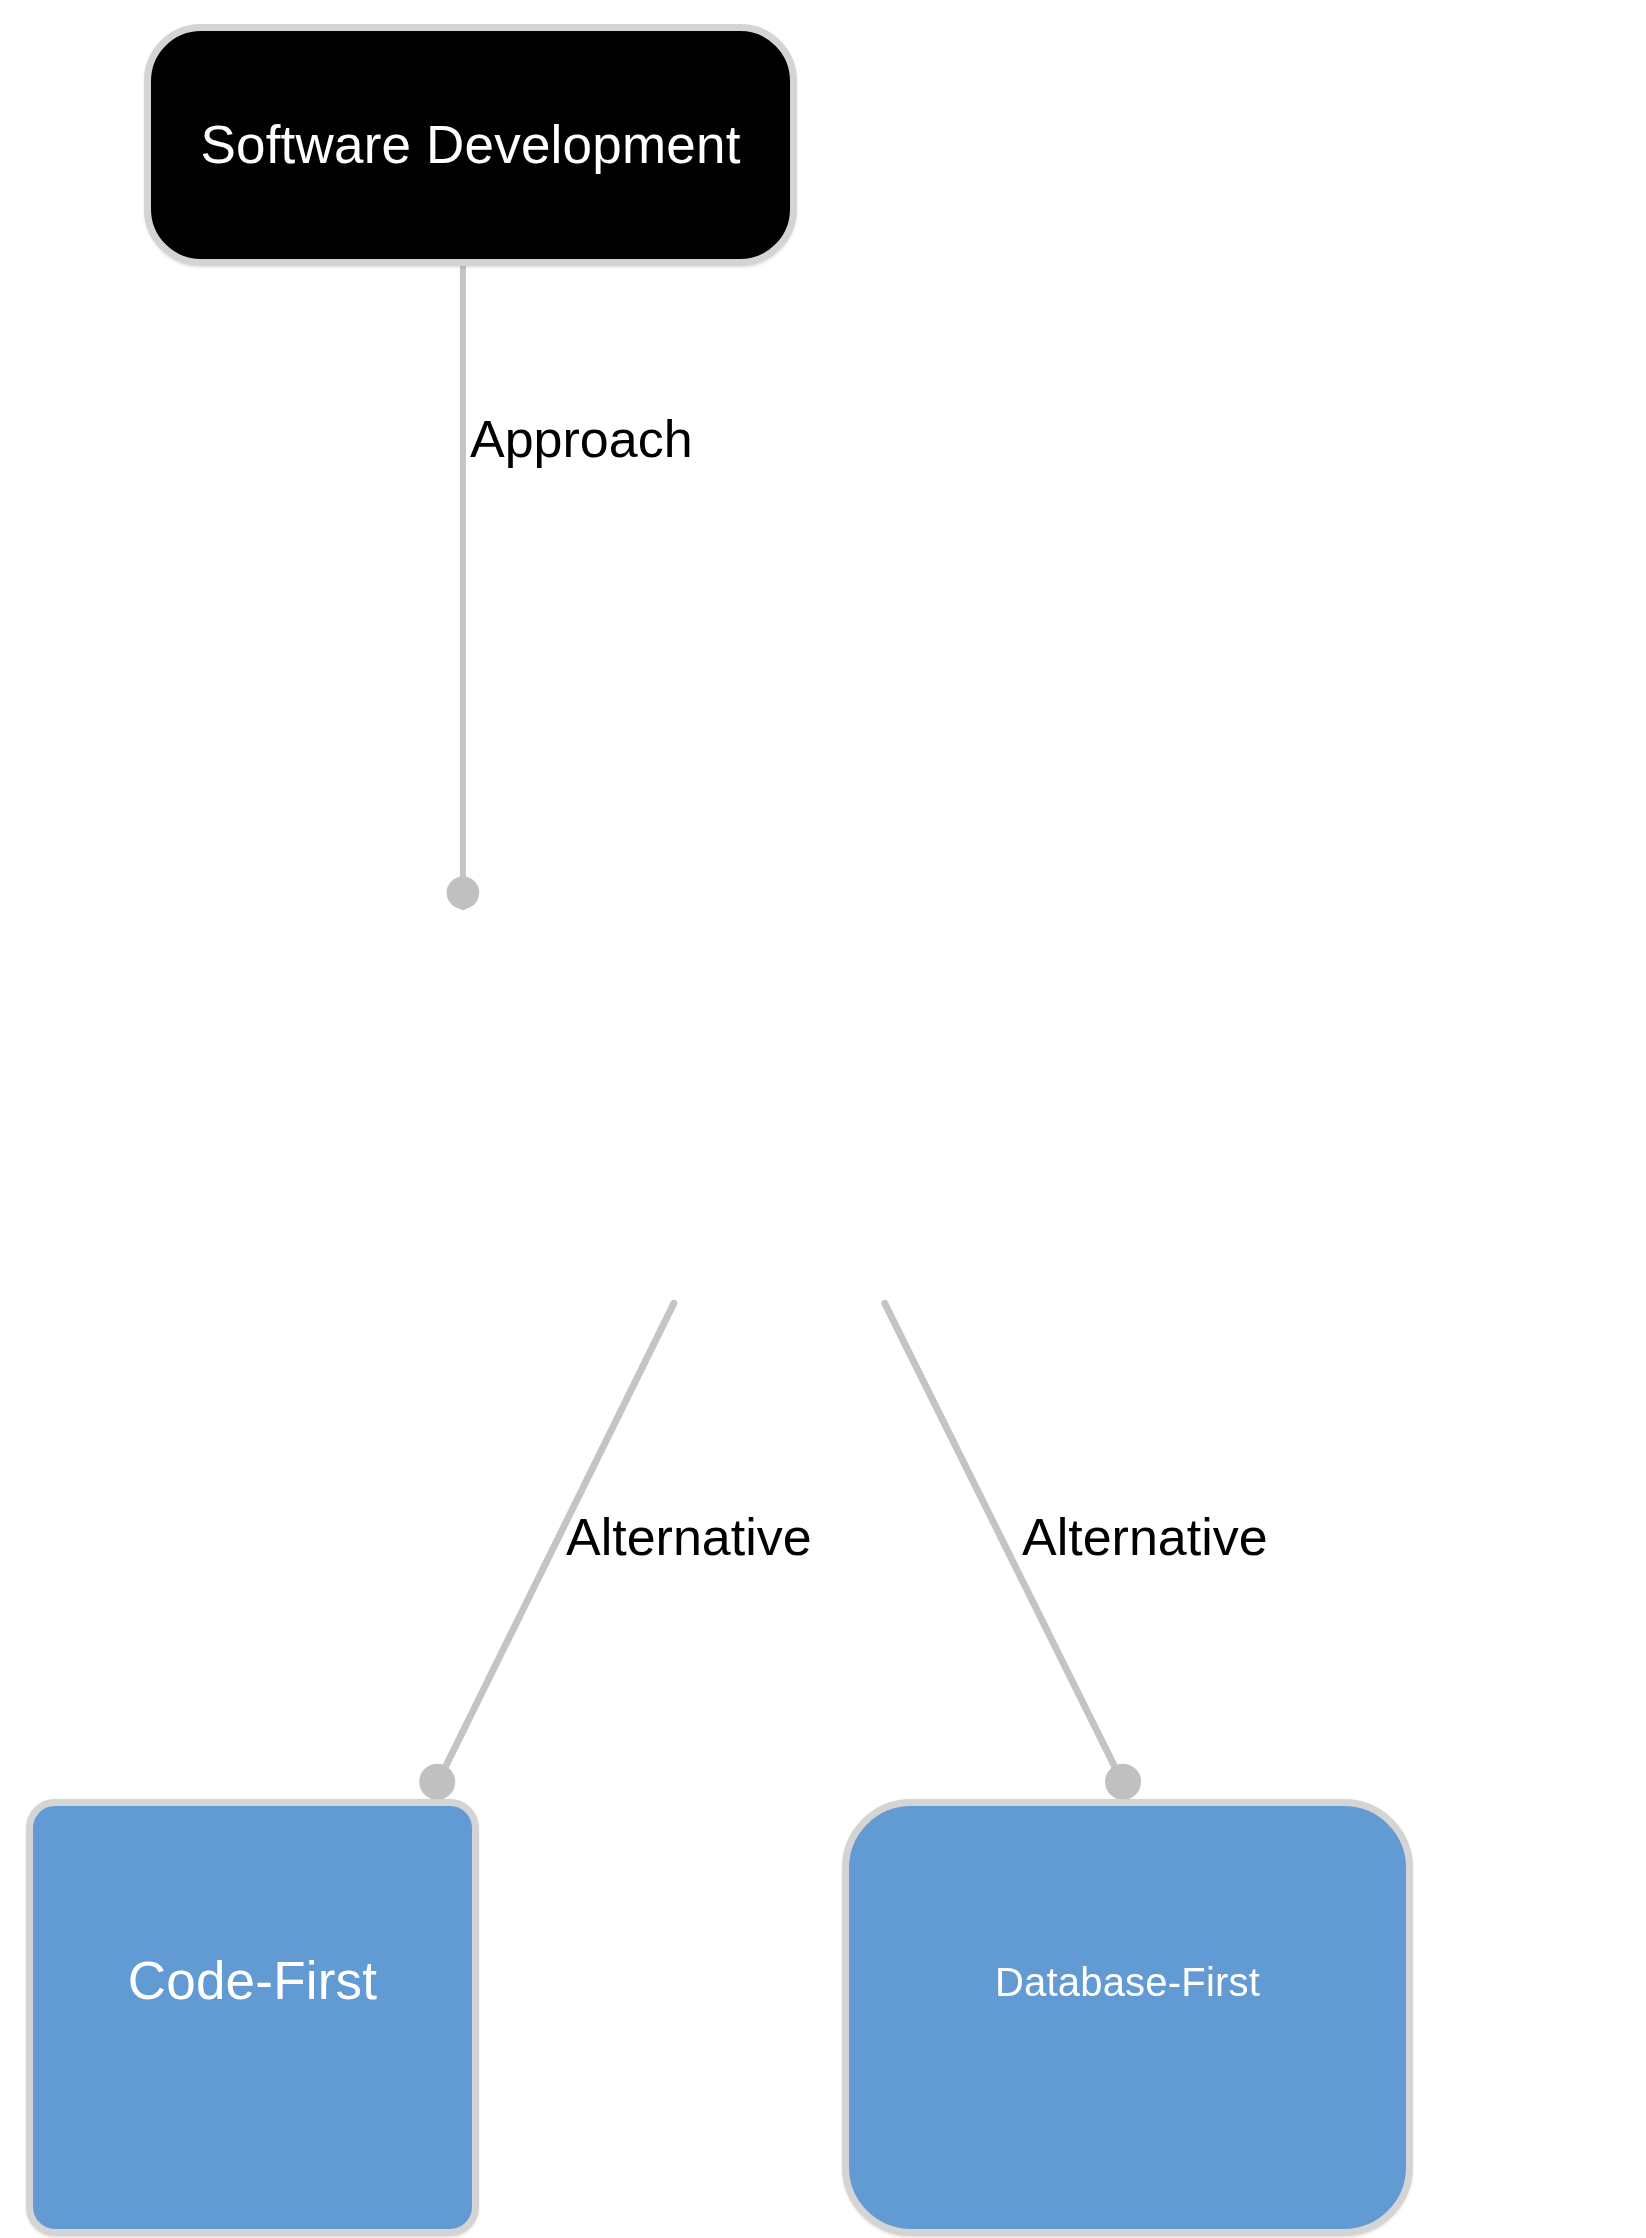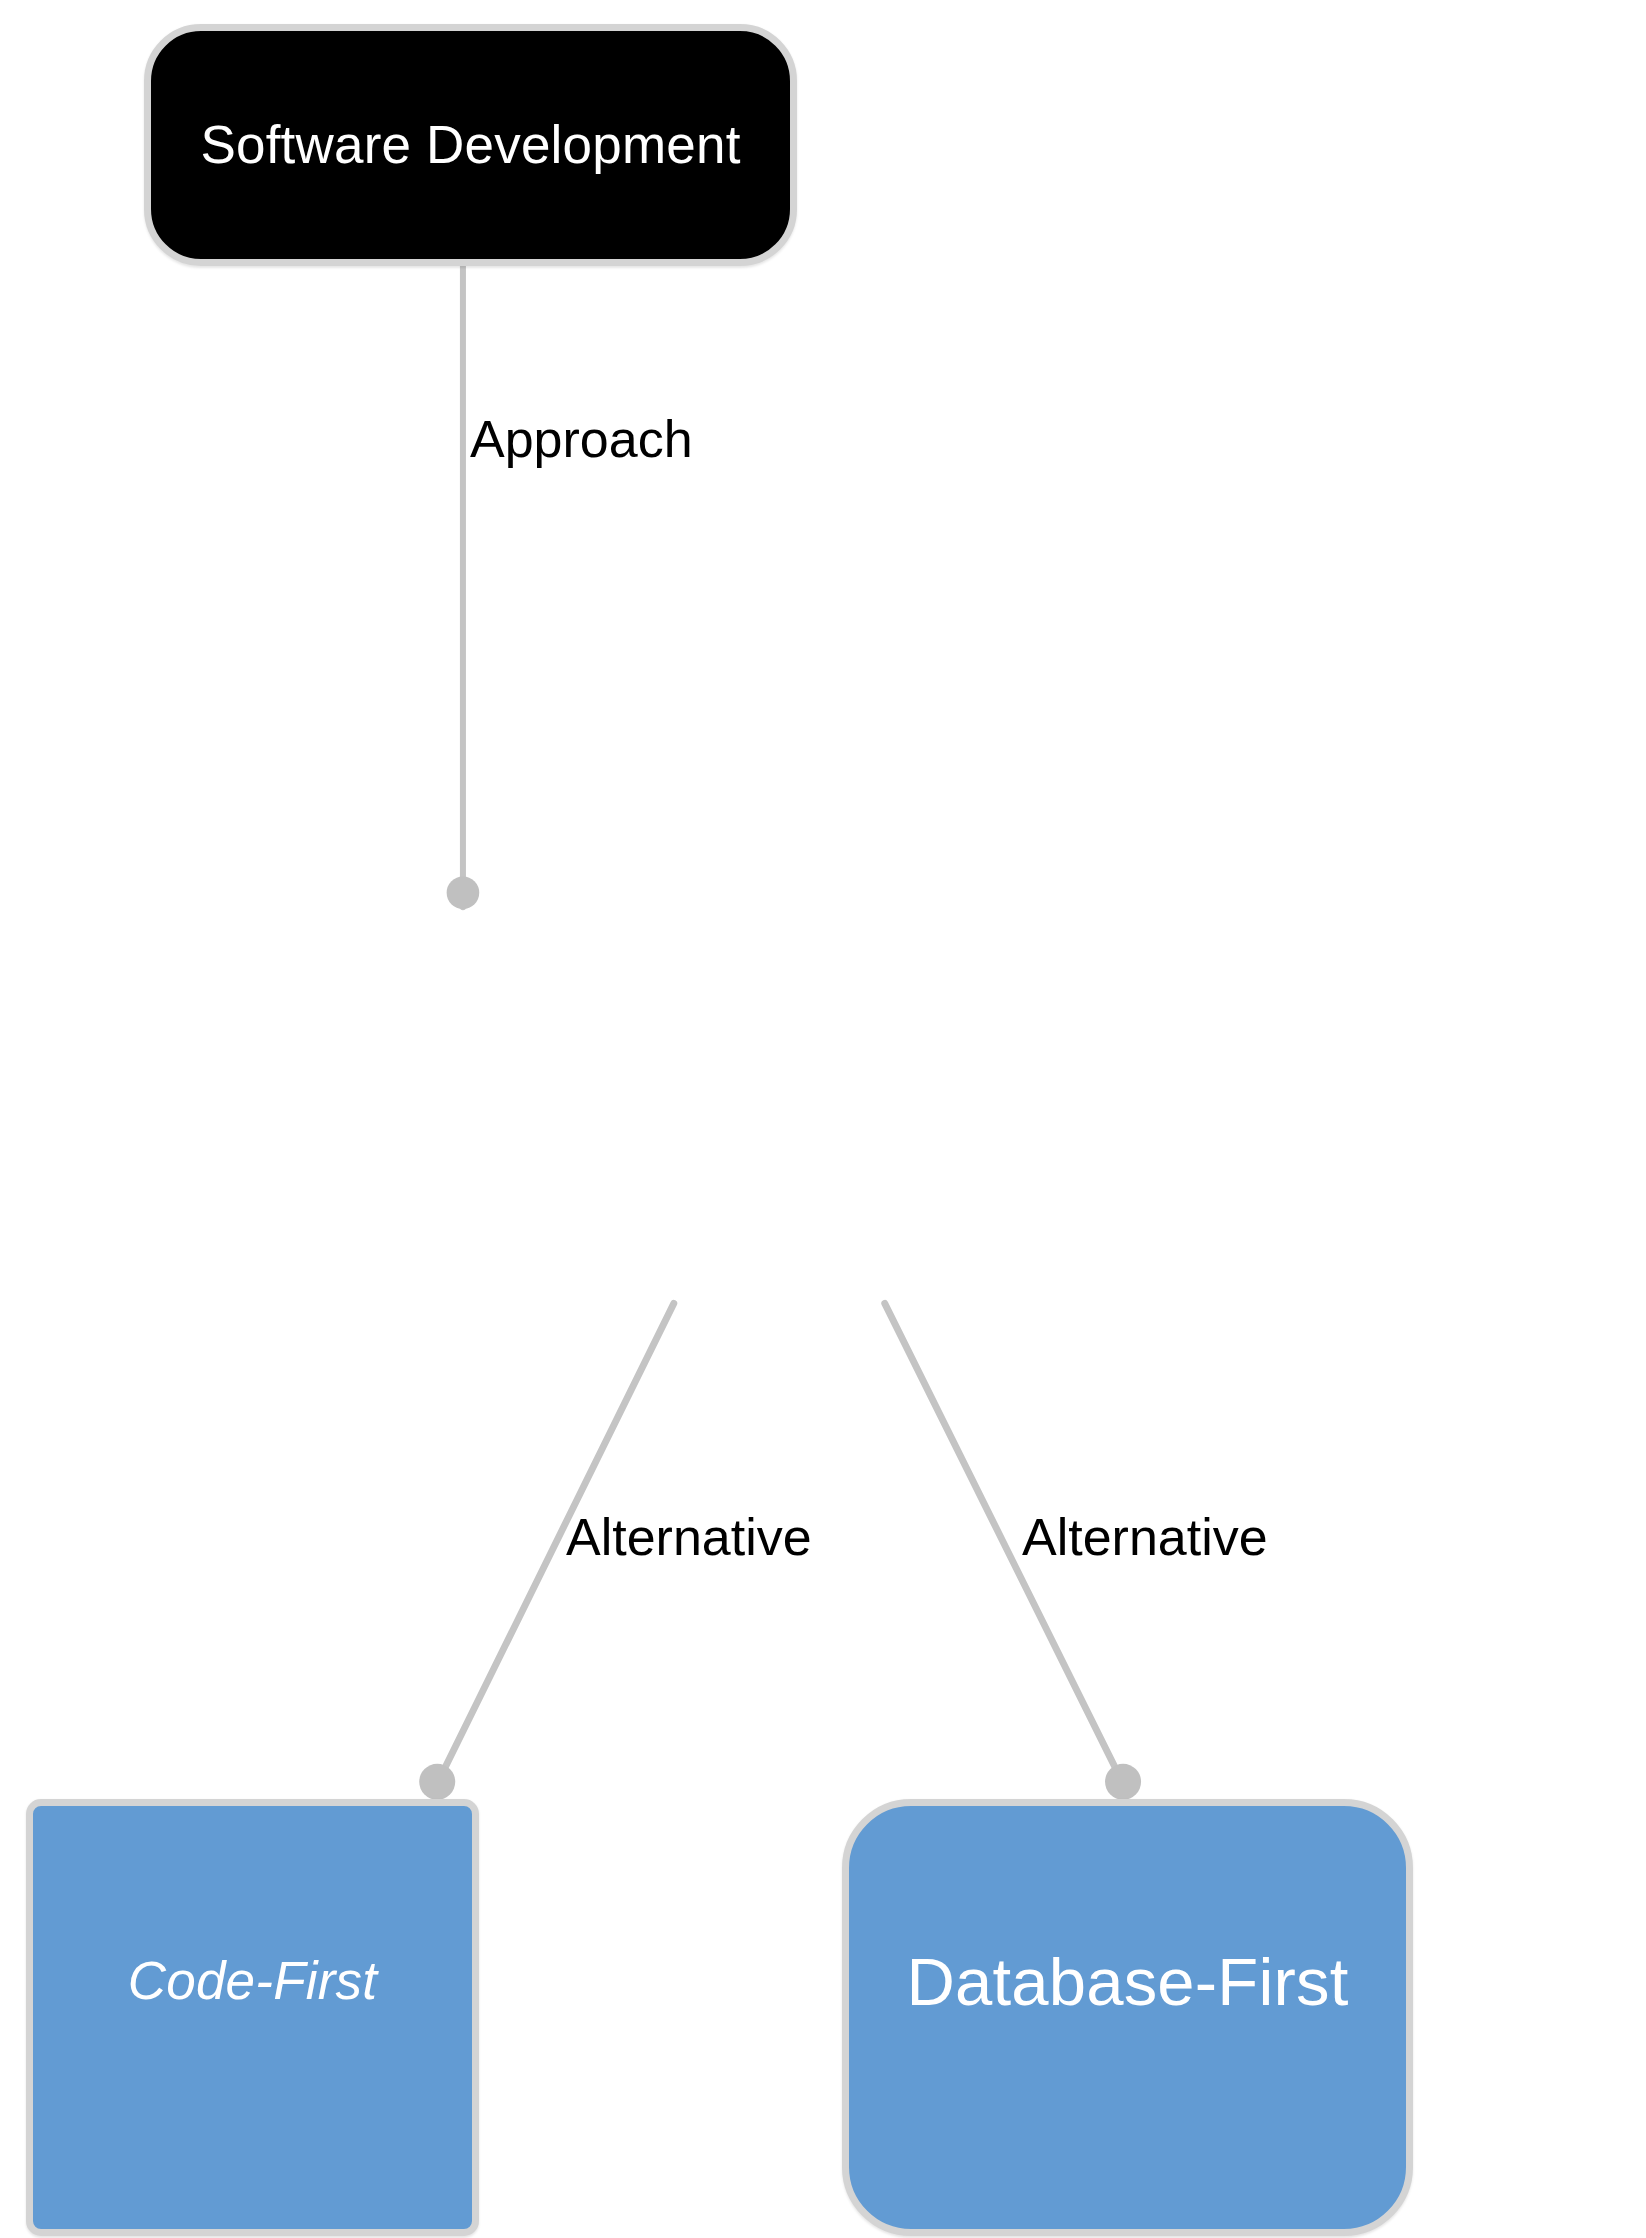--- a/index.html
+++ b/index.html
@@ -72,38 +72,37 @@
     font-size: 51px;
   }
 
   
   #node-code-first {
     left: 26px;
     top: 1799px;
     width: 453px;
     height: 437px;
     background: #629bd3;
-    border-radius: 15px;
-    font-style: italic;
+    border-radius: 29px;
   }
   #node-code-first .node-label {
     font-size: 53px;
     transform: translateY(-36px);
   }
 
   #node-database-first {
     left: 842px;
     top: 1799px;
     width: 571px;
     height: 437px;
     background: #629bd3;
     border-radius: 69px;
   }
   #node-database-first .node-label {
-    font-size: 67px;
+    font-size: 40px;
     transform: translateY(-36px);
   }
 
   
   .edge-label {
     position: absolute;
     color: #000000;
     font-size: 52px;
     line-height: 1;
     white-space: nowrap;

